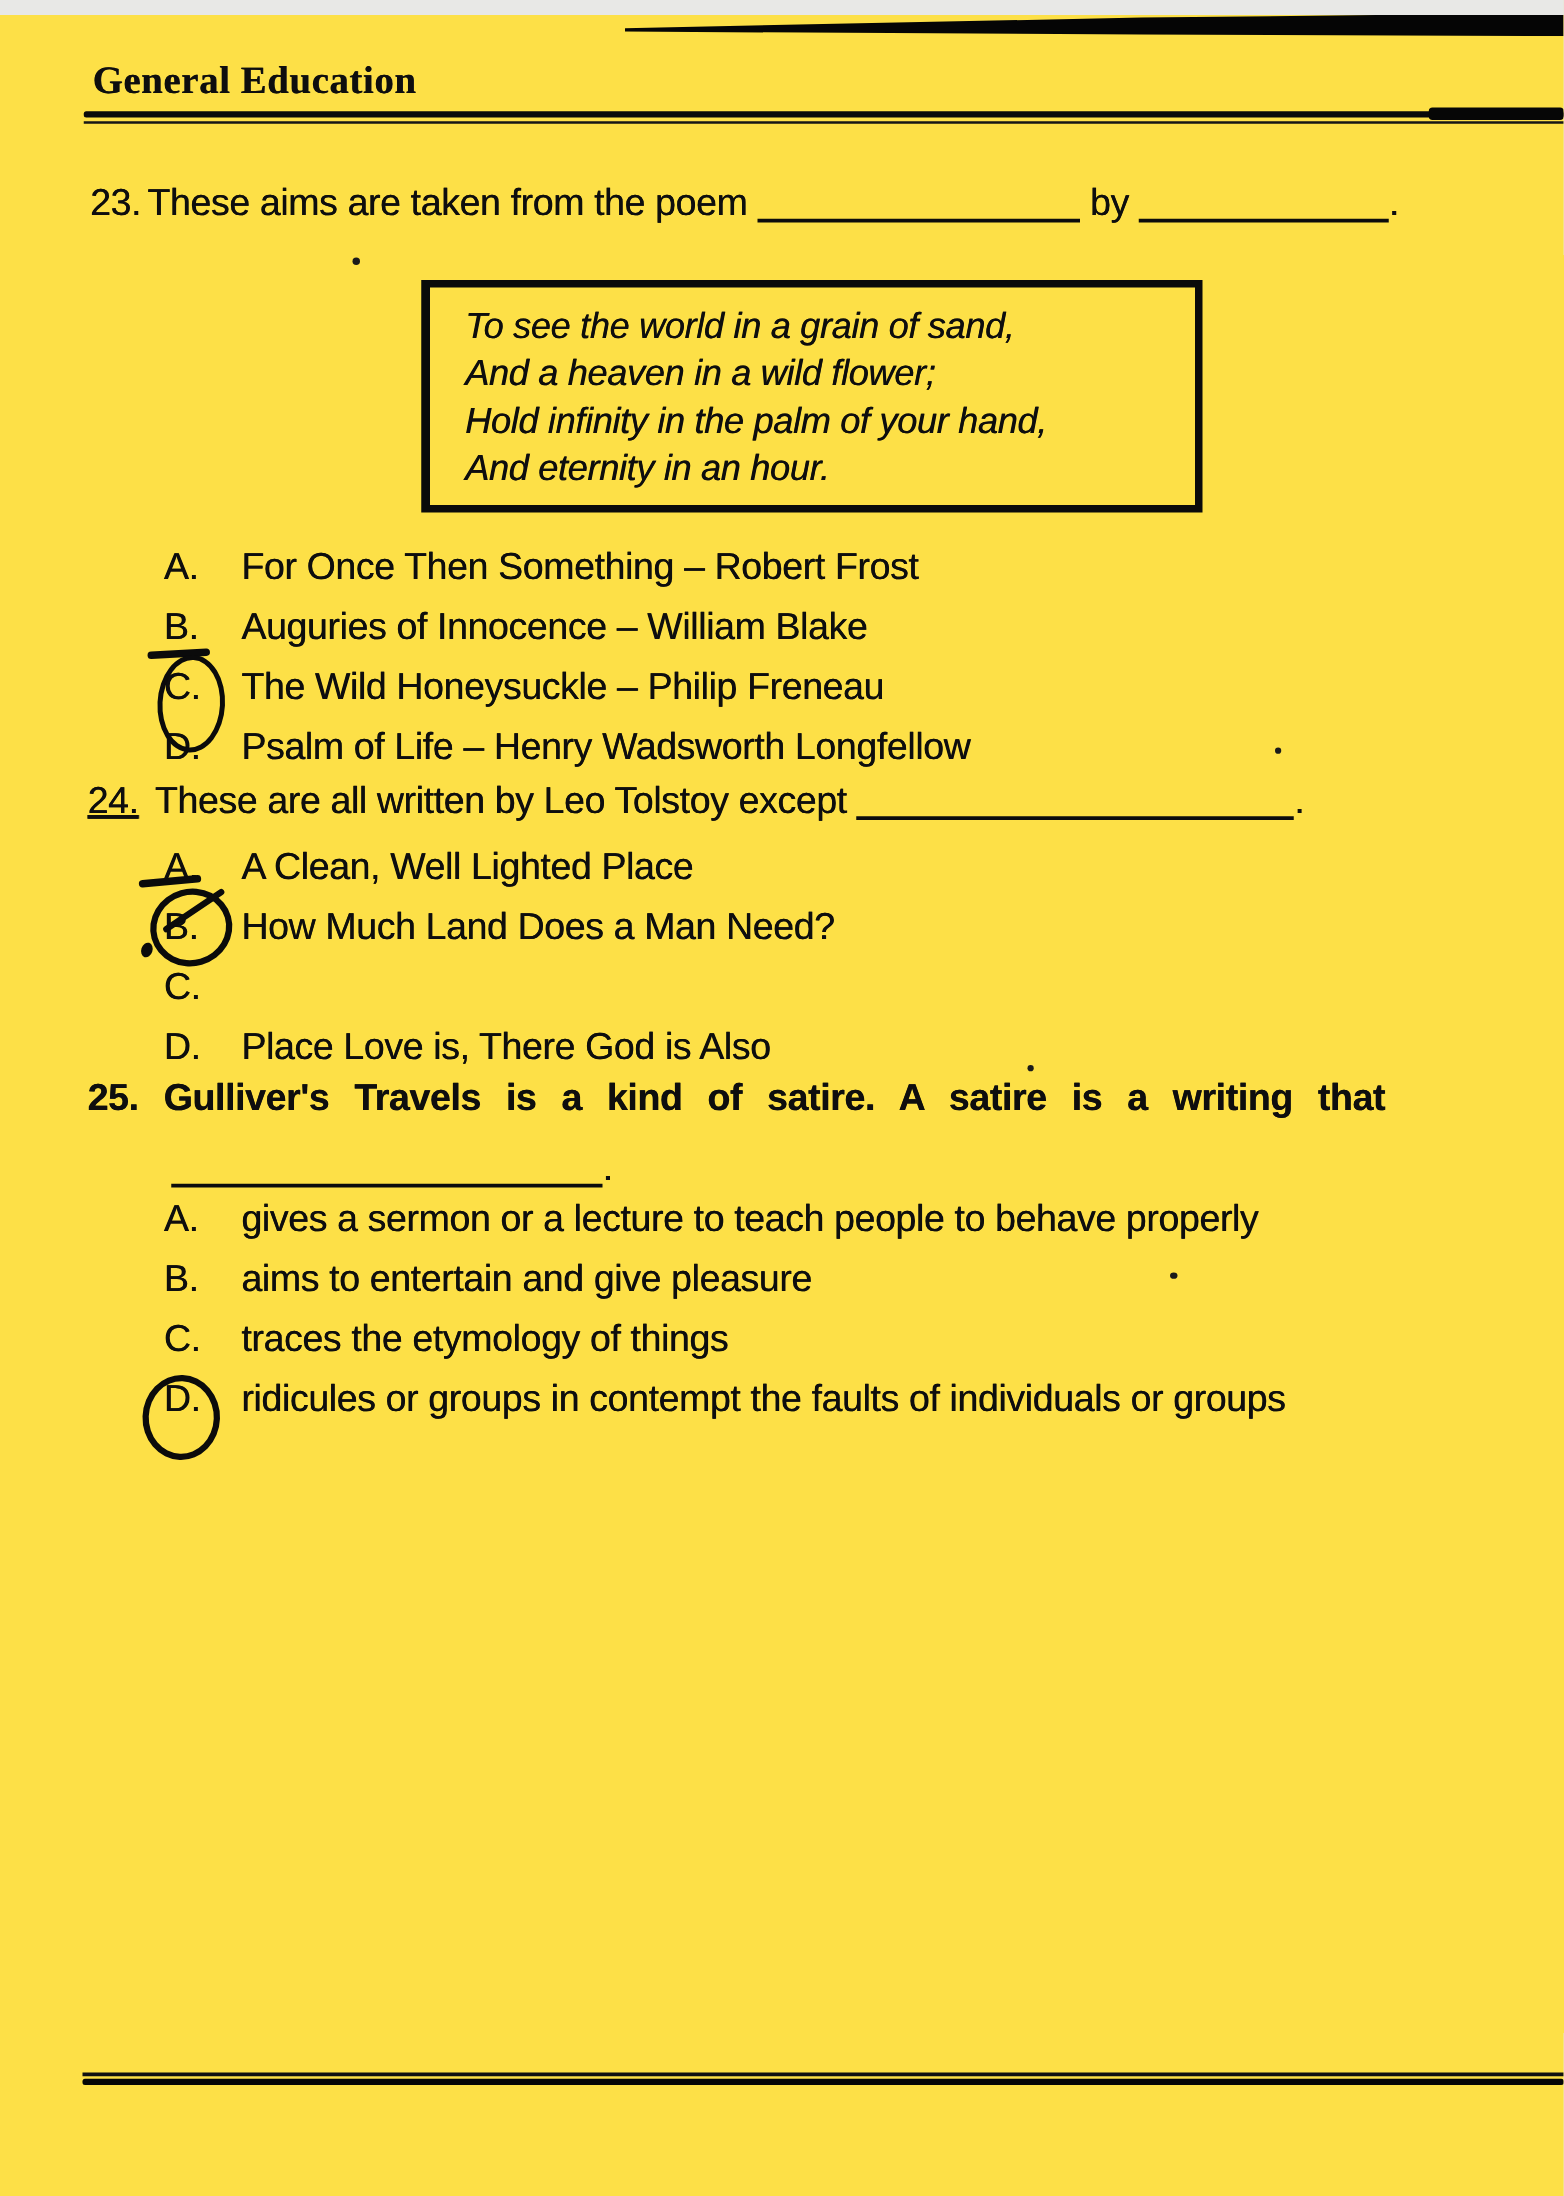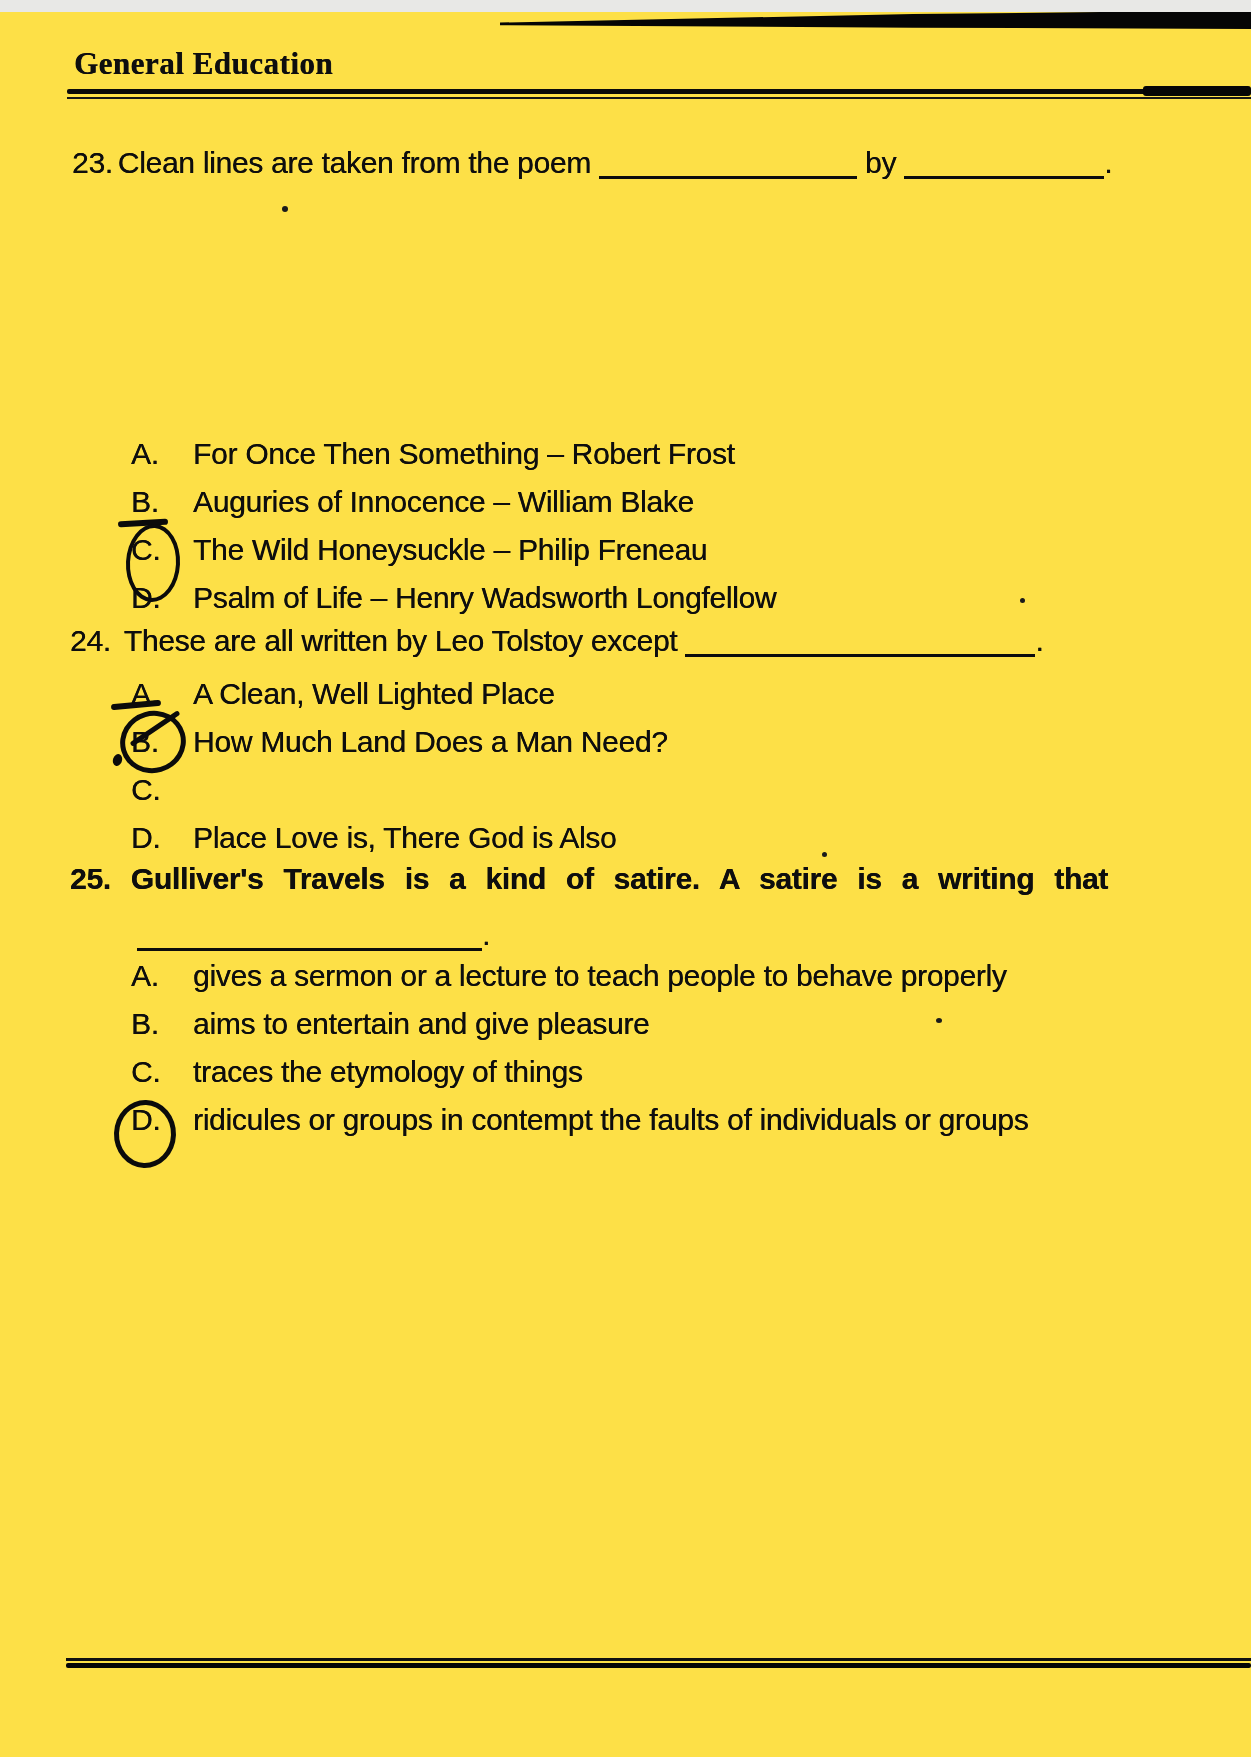--- a/index.html
+++ b/index.html
@@ -14,21 +14,21 @@
   
   .header-title{position:absolute;left:74px;top:34px;font-family:"Liberation Serif",serif;
     font-weight:bold;font-size:31px;letter-spacing:.5px;text-shadow:.4px .4px 0 #222;}
   .header-rule{position:absolute;left:67px;top:77px;width:1184px;}
   .header-rule .rt{height:5px;background:#0a0a0a;border-radius:2px;}
   .header-rule .rb{height:2px;background:#161616;margin-top:3px;}
   .header-rule .blob{position:absolute;right:0;top:-3px;width:108px;height:10px;background:#060606;border-radius:3px;}
   
   .q-line{position:absolute;font-size:30px;letter-spacing:-.3px;white-space:nowrap;text-shadow:.3px 0 0 #111;}
   .qnum{margin-right:5px;}
-  .qnum-sp{margin-right:13px;}
+  .qnum-sp{margin-right:13px;text-decoration:underline;}
   .blank{display:inline-block;border-bottom:3px solid #0c0c0c;height:20px;vertical-align:-6px;}
   .w258{width:258px;} .w200{width:200px;} .w350{width:350px;} .w345{width:345px;}
   
   .poem-box{position:absolute;left:337px;top:212px;width:577px;height:152px;
     border:6px solid #0a0a0a;border-left-width:7px;padding:12px 7px 10px 28px;
     font-style:italic;font-size:29px;line-height:38px;letter-spacing:-.3px;text-shadow:.3px 0 0 #111;}
   
   .options{position:absolute;left:125px;}
   .opt-row{display:flex;height:48px;font-size:30px;letter-spacing:-.3px;line-height:36px;text-shadow:.3px 0 0 #111;}
   .opt-letter{width:68px;padding-left:6px;box-sizing:border-box;flex:0 0 auto;}
@@ -56,26 +56,32 @@
   <div class="top-wedge"></div>
 
   <div class="header-title">General Education</div>
   <div class="header-rule">
     <div class="rt"></div>
     <div class="rb"></div>
     <div class="blob"></div>
   </div>
 
   <div class="q-line" style="left:72px;top:134px;">
-    <span class="qnum">23.</span><span>Clean lines are taken from the poem</span>
+    <span class="qnum">23.</span><span>These aims are taken from the poem</span>
     <span class="blank w258"></span>
     <span>by</span>
     <span class="blank w200"></span><span>.</span>
   </div>
 
+  <div class="poem-box">
+    <div>To see the world in a grain of sand,</div>
+    <div>And a heaven in a wild flower;</div>
+    <div>Hold infinity in the palm of your hand,</div>
+    <div>And eternity in an hour.</div>
+  </div>
 
   <div class="options" style="top:424px;">
     <div class="opt-row">
       <span class="opt-letter">A.</span>
       <span class="opt-text">For Once Then Something – Robert Frost</span>
     </div>
     <div class="opt-row">
       <span class="opt-letter">B.</span>
       <span class="opt-text">Auguries of Innocence – William Blake</span>
     </div>

